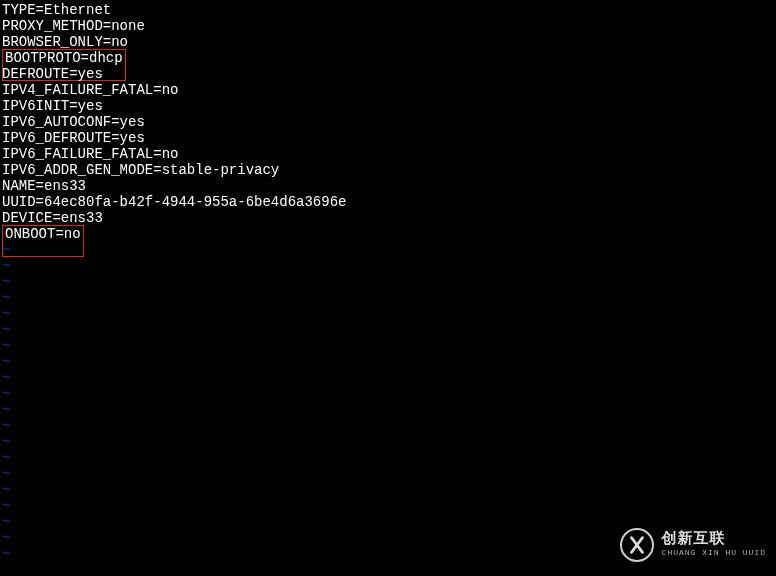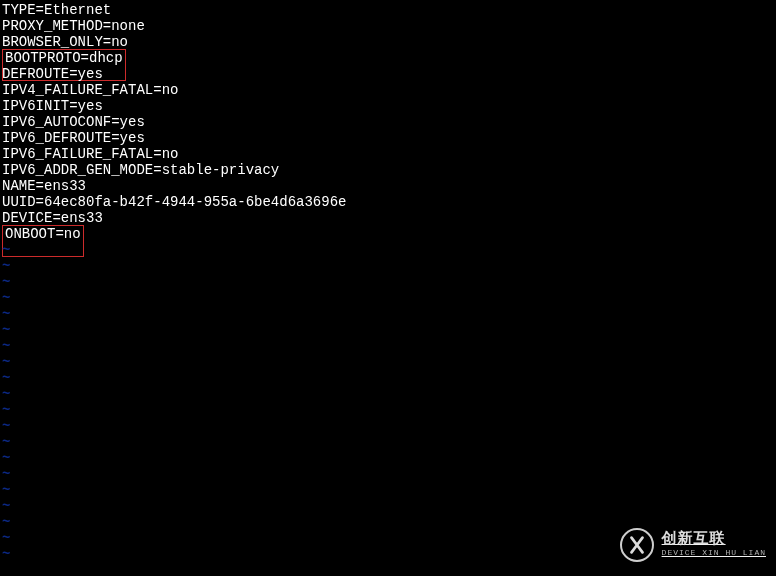--- a/index.html
+++ b/index.html
@@ -31,21 +31,20 @@
   }
   .watermark {
     position: absolute;
     right: 10px;
     bottom: 14px;
     display: flex;
     align-items: center;
     gap: 8px;
     opacity: 0.95;
     pointer-events: none;
-    text-decoration: underline;
   }
   .wm-logo {
     width: 34px;
     height: 34px;
     border-radius: 50%;
     border: 2px solid #d8d8d8;
     background: #000;
     position: relative;
     display: flex;
     align-items: center;
@@ -63,15 +62,15 @@
 
 <div class="watermark">
   <span class="wm-logo">
     <svg width="22" height="22" viewBox="0 0 24 24" fill="none">
       <path d="M6 4 L12 12 L6 20" stroke="#e8e8e8" stroke-width="3" stroke-linejoin="round" stroke-linecap="round"></path>
       <path d="M18 4 L12 12 L18 20" stroke="#e8e8e8" stroke-width="3" stroke-linejoin="round" stroke-linecap="round"></path>
     </svg>
   </span>
   <span class="wm-text">
     <div class="cn">创新互联</div>
-    <div class="en">DEVICE XIN HU LIAN</div>
+    <div class="en">CHUANG XIN HU UUID</div>
   </span>
 </div>
 
 </body></html>

